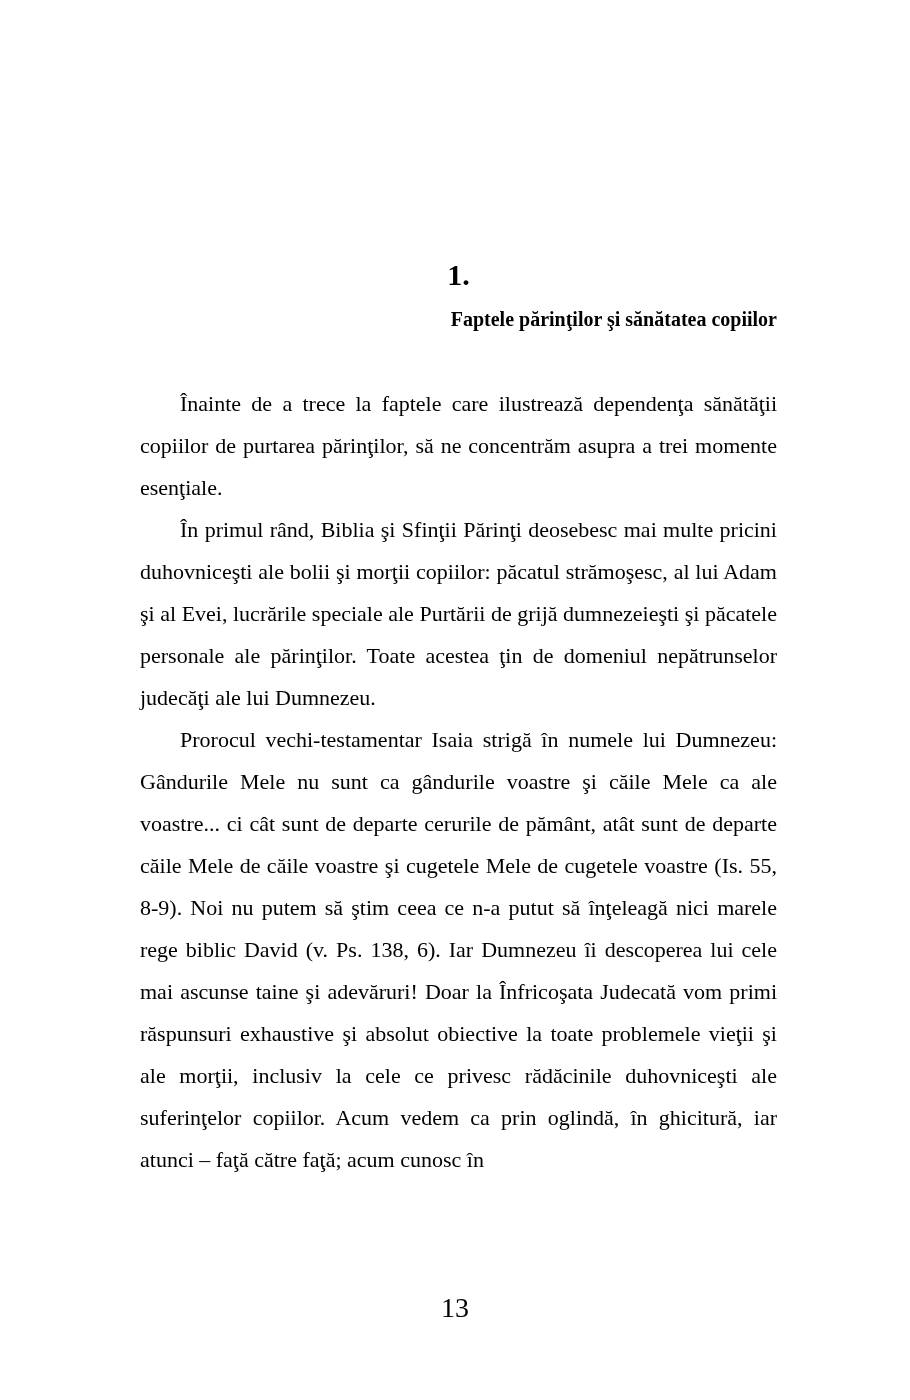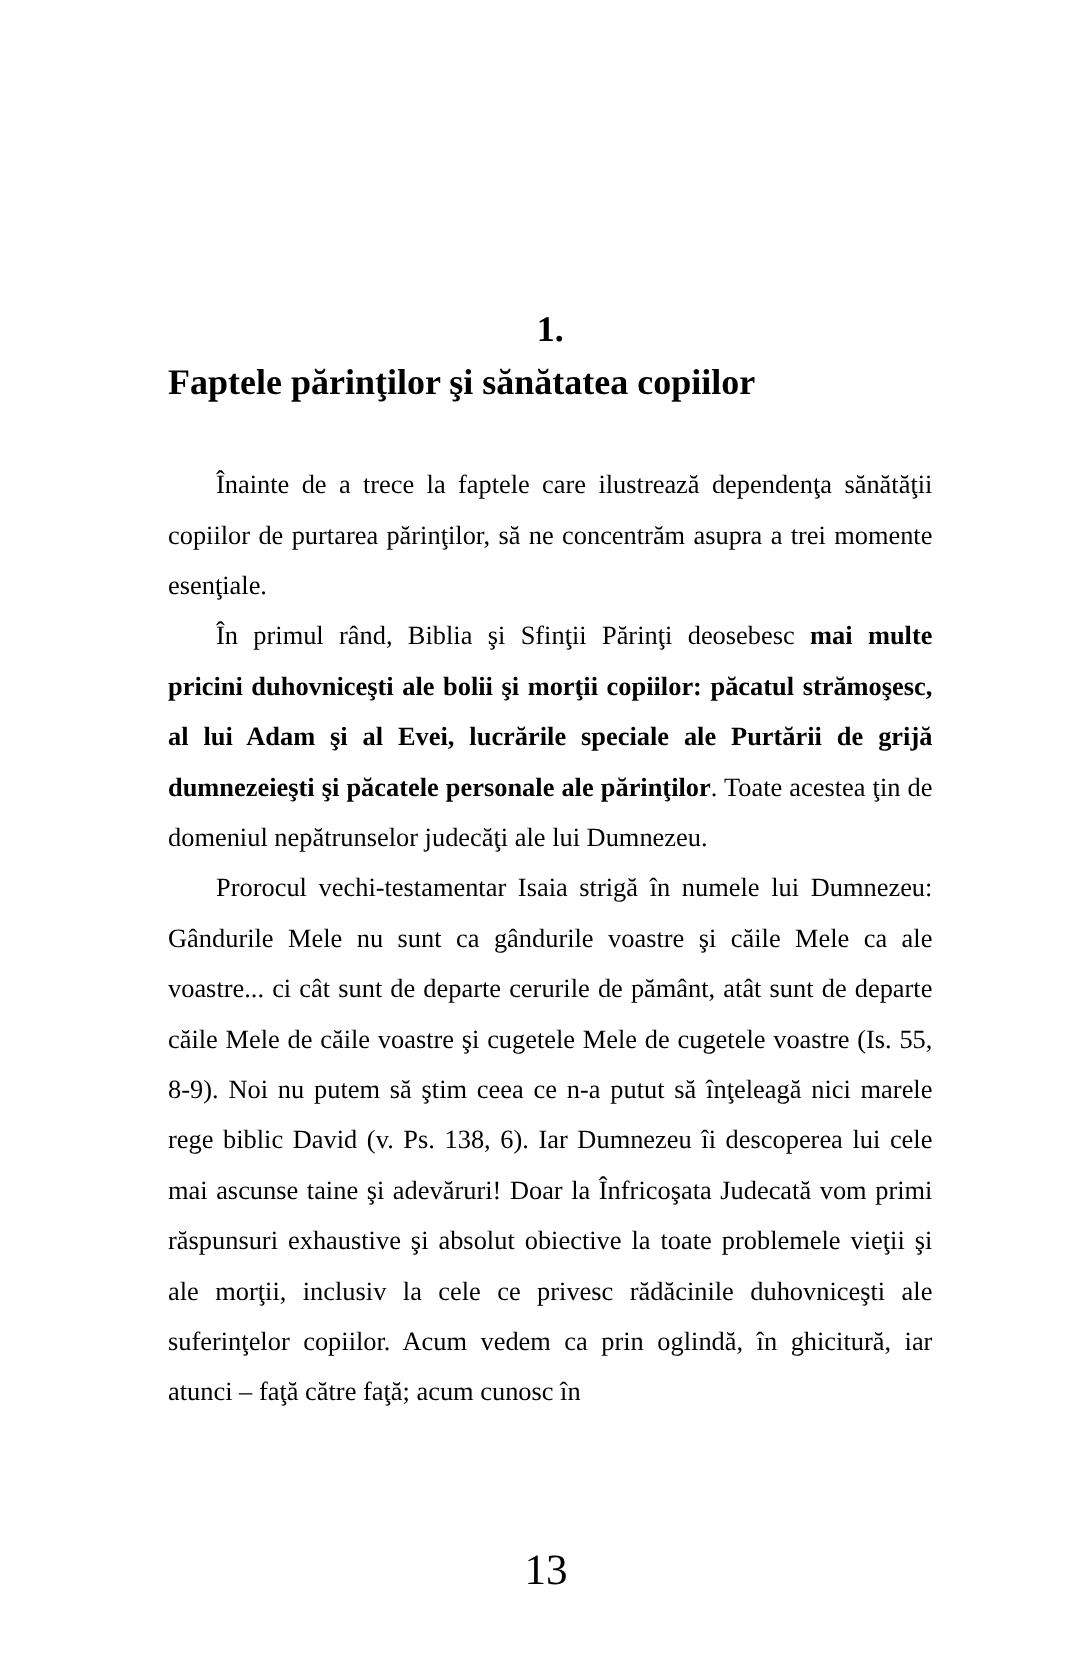--- a/index.html
+++ b/index.html
@@ -29,45 +29,45 @@
     width: 637px;
   }
   .chapter-number {
     text-align: center;
     font-weight: bold;
     font-size: 30px;
     line-height: 40px;
     margin: 0 0 4px 0;
   }
   .chapter-title {
-    text-align: left;
+    text-align: right;
     font-weight: bold;
-    font-size: 30px;
+    font-size: 20px;
     line-height: 40px;
     margin: 0 0 44px 0;
   }
   .body-text {
     font-size: 22px;
     line-height: 42px;
   }
   .para {
     margin: 0;
     text-align: justify;
     text-indent: 40px;
   }
   .seg-normal { font-weight: normal; font-style: normal; }
-  .seg-bold   { font-weight: bold;   font-style: normal; }
+  .seg-bold   { font-weight: normal;   font-style: normal; }
   .seg-italic { font-weight: normal; }
   .page-number {
     position: absolute;
     top: 1292px;
     left: 0;
     width: 910px;
     text-align: center;
-    font-size: 36px;
+    font-size: 28px;
     line-height: 32px;
   }
 </style>
 </head>
 <body>
 
 <div class="book-page">
   <div class="content-column">
     <div class="chapter-number">1.</div>
     <h1 class="chapter-title">Faptele părinţilor şi sănătatea copiilor</h1>

